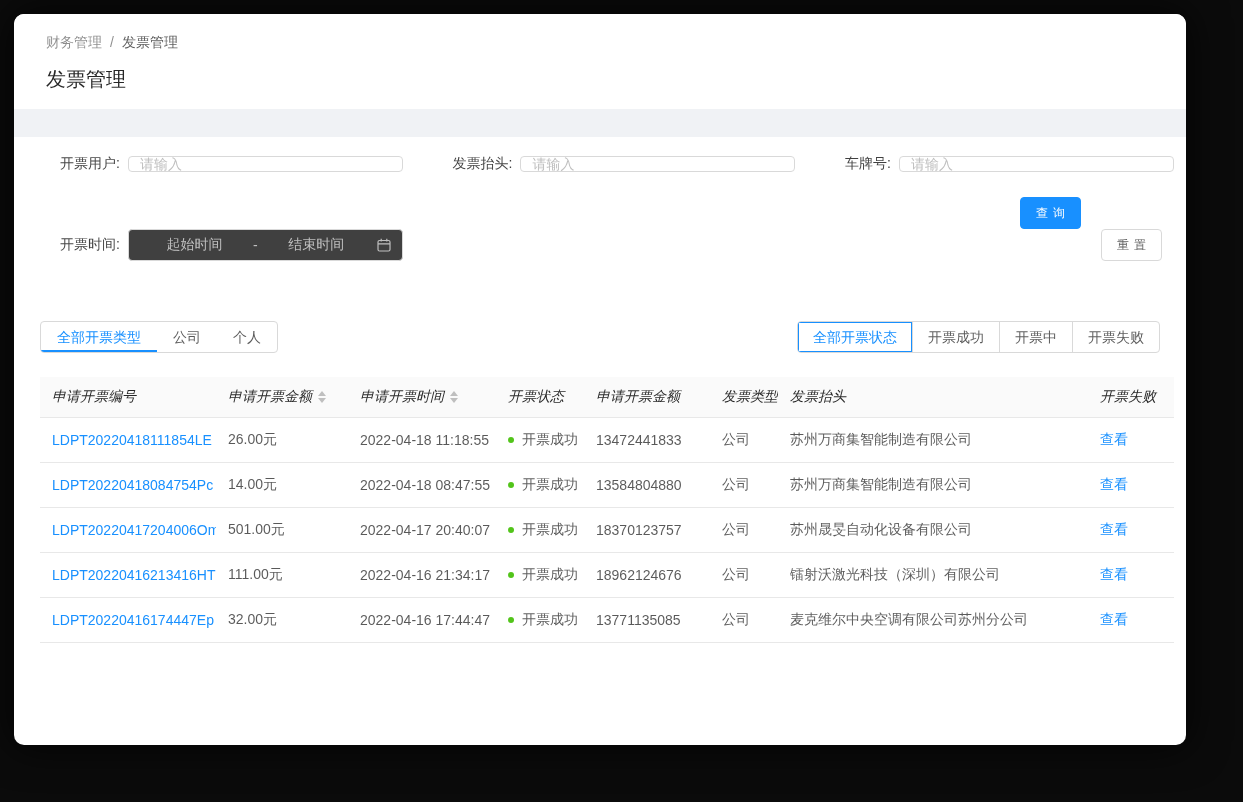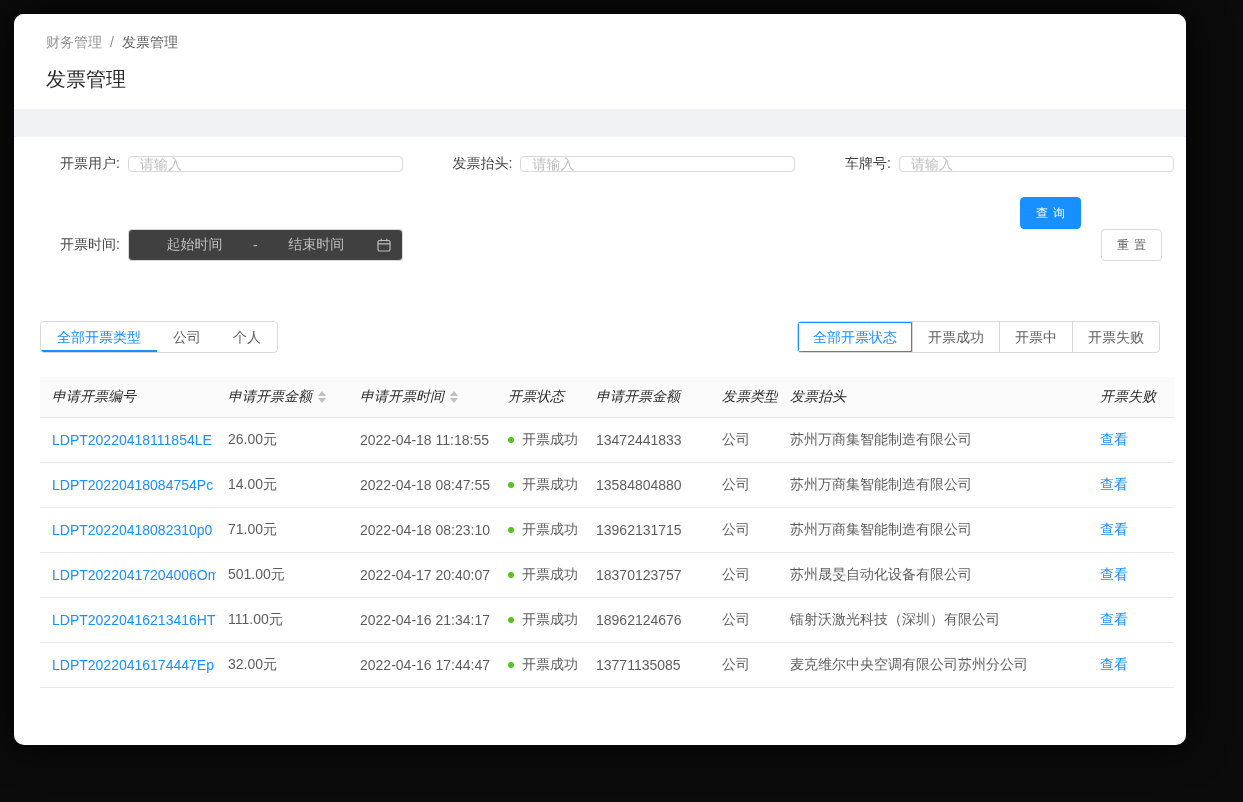--- a/index.html
+++ b/index.html
@@ -195,30 +195,20 @@
             <td><a class="link">LDPT20220418084754Pc</a></td>
             <td>14.00元</td>
             <td>2022-04-18 08:47:55</td>
             <td><span class="status-dot" style="background: rgb(82, 196, 26);"></span><span>开票成功</span></td>
             <td>13584804880</td>
             <td>公司</td>
             <td>苏州万商集智能制造有限公司</td>
             <td><a class="link">查看</a></td>
           </tr>
           <tr>
-            <td><a class="link">LDPT20220418082310p0</a></td>
-            <td>71.00元</td>
-            <td>2022-04-18 08:23:10</td>
-            <td><span class="status-dot" style="background: rgb(82, 196, 26);"></span><span>开票成功</span></td>
-            <td>13962131715</td>
-            <td>公司</td>
-            <td>苏州万商集智能制造有限公司</td>
-            <td><a class="link">查看</a></td>
-          </tr>
-          <tr>
             <td><a class="link">LDPT20220417204006Om</a></td>
             <td>501.00元</td>
             <td>2022-04-17 20:40:07</td>
             <td><span class="status-dot" style="background: rgb(82, 196, 26);"></span><span>开票成功</span></td>
             <td>18370123757</td>
             <td>公司</td>
             <td>苏州晟旻自动化设备有限公司</td>
             <td><a class="link">查看</a></td>
           </tr>
           <tr>

